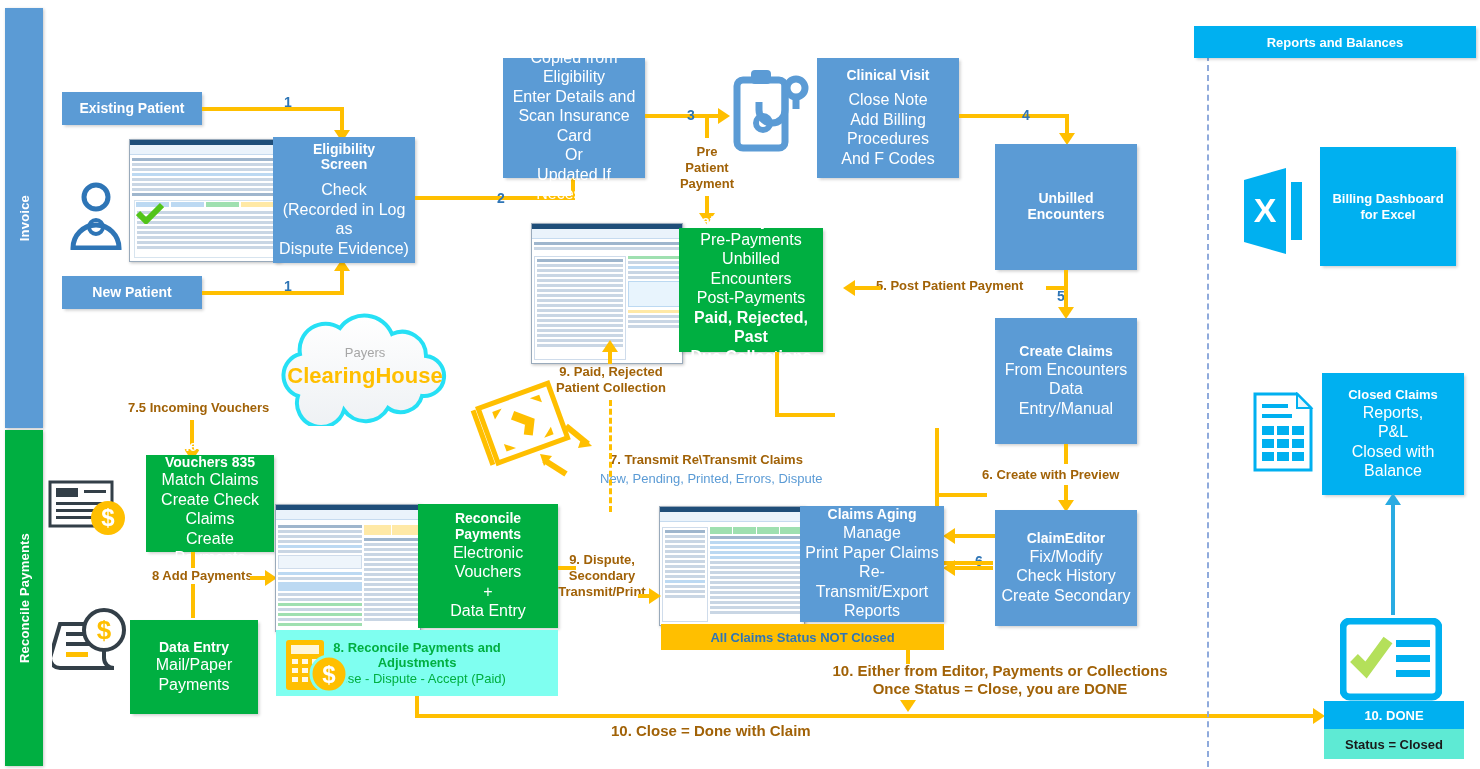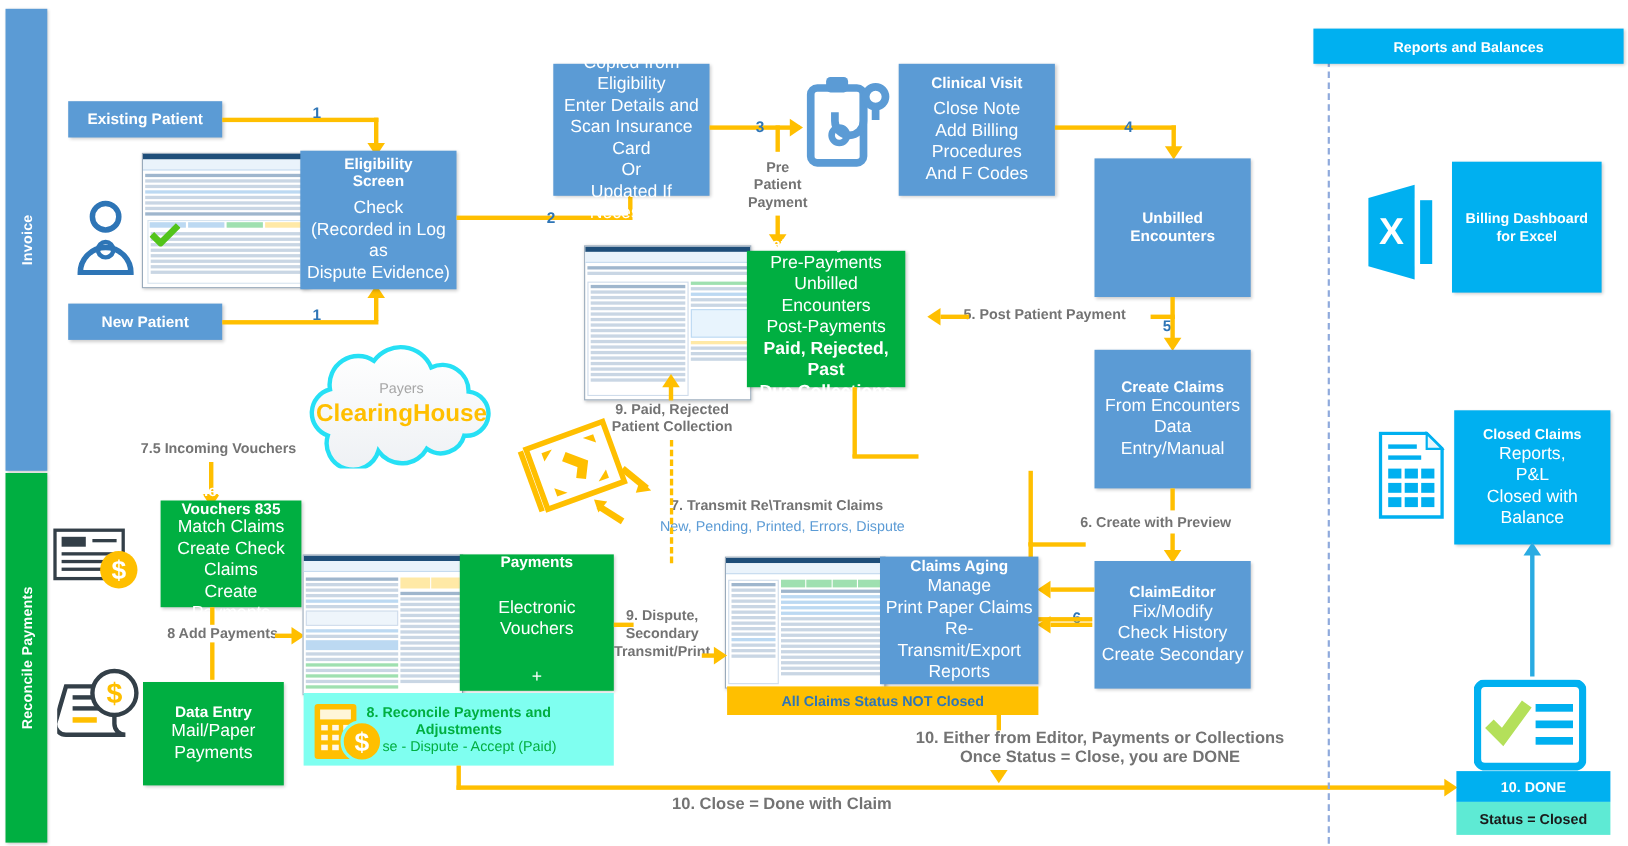--- a/index.html
+++ b/index.html
@@ -35,21 +35,21 @@
   .box .ttl { font-weight:bold; font-size:14px; line-height:1.12; }
   .box .sub { font-size:16px; line-height:1.22; font-weight:normal; }
   .box .sub.b { font-weight:bold; }
   .blue   { background:#5b9bd5; }
   .green  { background:#00af41; }
   .cyan   { background:#00b0f0; }
   .spacer6 { height:7px; }
 
   
   .lbl {
-    position:absolute; color:#737373; font-weight:bold;
+    position:absolute; color:#a16207; font-weight:bold;
     font-size:13px; line-height:1.22; white-space:nowrap;
   }
   .lbl.thin { font-weight:normal; color:#5b9bd5; }
   .lbl.num  { font-size:14px; color:#2e75b6; }
   .lbl.ctr  { text-align:center; }
 
   
   .ln { position:absolute; background:#ffbf00; }
   .lnh { height:4px; }
   .lnv { width:4px; }
@@ -524,21 +524,21 @@
       <div class="rl"></div>
         <div class="rl"></div>
         <div class="rl"></div>
         <div class="rl"></div>
       <div class="rl"></div>
         <div class="rl"></div>
         <div class="rl"></div>
     </div>
   </div>
 
-  <div class="box green" style="left:418px;top:504px;width:140px;height:124px;gap:24px;">
+  <div class="box green" style="left:418px;top:504px;width:140px;height:124px;">
     <div class="ttl">Reconcile</div>
     <div class="ttl">Payments</div>
     <div class="sub">Electronic Vouchers</div>
     <div class="sub">+</div>
     <div class="sub">Data Entry</div>
   </div>
 
   <div class="strip aqua" style="left:276px;top:630px;width:282px;height:66px;">
     <div class="l1">8. Reconcile Payments and</div>
     <div class="l1">Adjustments</div>

